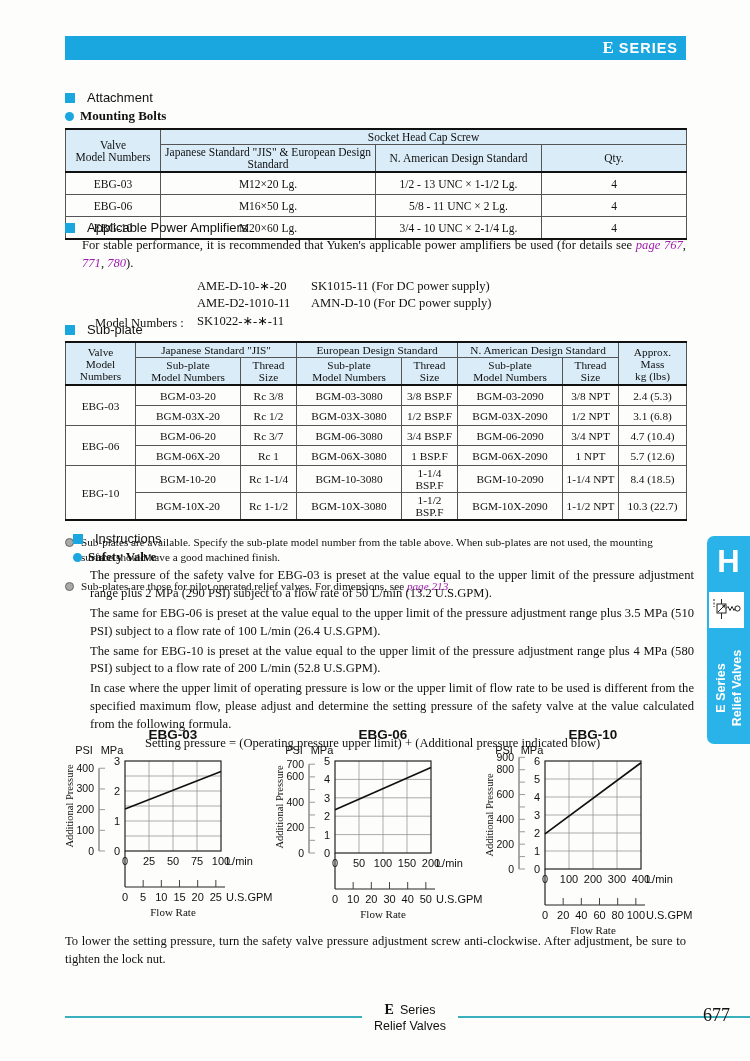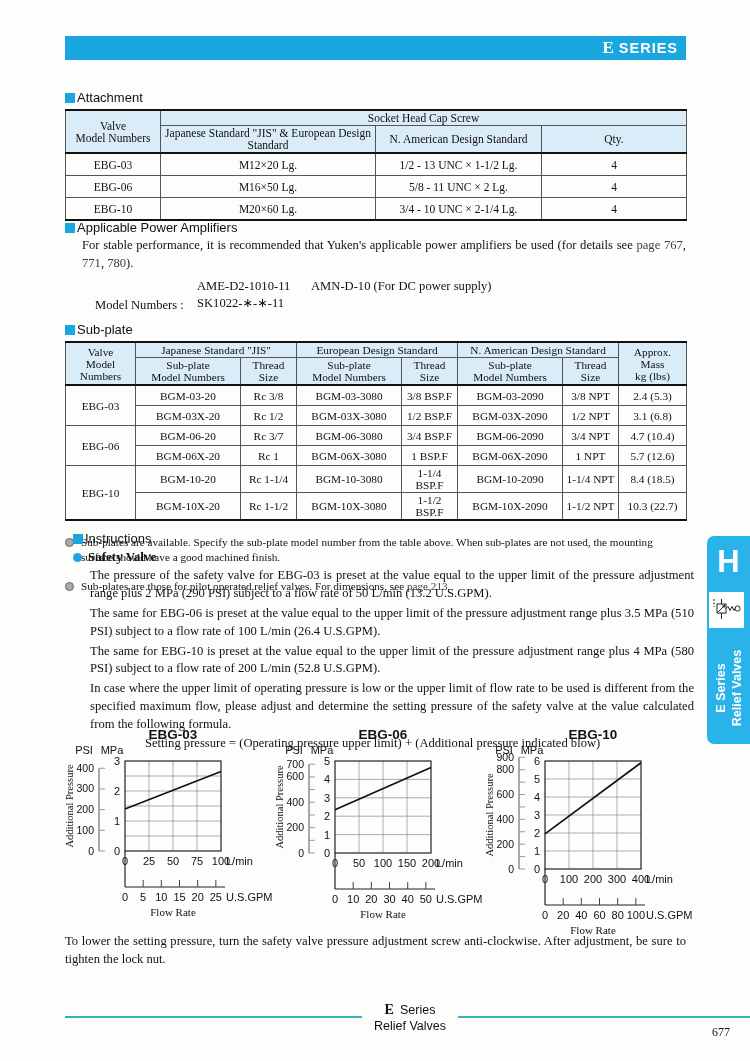--- a/index.html
+++ b/index.html
@@ -9,54 +9,54 @@
   }
   .abs{position:absolute;}
   
   #header-bar{
     left:65px;top:36px;width:621px;height:24px;background:#1aa7e0;
     display:flex;align-items:center;justify-content:flex-end;padding-right:8px;box-sizing:border-box;
   }
   #header-bar .logo-e{font-family:"Liberation Serif",serif;font-weight:bold;font-size:17px;color:#fff;margin-right:5px;}
   #header-bar .series{font-family:"Liberation Sans",sans-serif;font-weight:bold;font-size:14.5px;color:#fff;letter-spacing:1px;}
   
-  .sec-h{display:flex;align-items:center;gap:2px;font-family:"Liberation Sans",sans-serif;font-size:13px;color:#111;}
+  .sec-h{display:flex;align-items:center;gap:12px;font-family:"Liberation Sans",sans-serif;font-size:13px;color:#111;}
   .sq{width:10px;height:10px;background:#1aa7e0;display:inline-block;flex:none;}
   .dot-h{display:flex;align-items:center;gap:6px;font-weight:bold;font-size:13px;}
   .cdot{width:9px;height:9px;border-radius:50%;background:#1aa7e0;display:inline-block;flex:none;}
   
   table{border-collapse:collapse;table-layout:fixed;width:621px;font-size:11.5px;border-radius:29px;}
   table{border-top:2px solid #111;border-bottom:2.5px solid #111;}
   th,td{border:1px solid #555;text-align:center;padding:1px 2px;font-weight:normal;white-space:pre-line;}
   thead th{background:#d9ecf7;}
   thead{border-bottom:2px solid #111;}
   #mounting-table td{height:19px;}
   #subplate-table td{height:17px;}
   
   .body-text{font-size:12.6px;line-height:1.42;text-align:justify;}
-  .lnk{color:#404040;cursor:pointer;}
+  .lnk{color:#a21caf;cursor:pointer;font-style:italic;}
   .mn{display:flex;margin-left:30px;margin-top:5px;font-size:12.6px;align-items:flex-end;}
   .mn-label{width:102px;flex:none;}
   .mn-row{display:flex;line-height:1.4;}
   .mn-a{width:114px;flex:none;}
   
   .note{display:flex;gap:7px;font-size:11.2px;line-height:1.35;margin-top:14px;}
   .note-dot{width:7px;height:7px;border-radius:50%;background:#a9a9a9;border:1px solid #666;flex:none;margin-top:3px;}
   
   .ins-par{margin:0 0 2px 17px;width:604px;}
   .formula{margin-left:72px;font-size:12.6px;margin-top:2px;}
   
   #charts{left:63px;top:727px;width:634px;display:flex;align-items:flex-start;}
   
   #footer{left:0;top:1001px;width:750px;height:46px;}
   .fline{height:2px;background:#3ab0bd;flex:1;margin-top:15px;}
   #footer .wrap{display:flex;width:690px;margin-left:65px;}
   .ftext{text-align:center;padding:0 12px;line-height:1.25;font-family:"Liberation Sans",sans-serif;font-size:12.5px;}
   .ftext .logo-e{font-family:"Liberation Serif",serif;font-weight:bold;font-size:14px;margin-right:6px;}
-  #page-num{position:absolute;right:20px;top:24px;font-size:12px;}
+  #page-num{position:absolute;right:20px;top:4px;font-size:18px;}
   
   #side-tab{right:0;top:536px;width:43px;height:208px;background:#2ab3e8;border-radius:7px 0 0 7px;}
   .tab-h{height:52px;display:flex;align-items:center;justify-content:center;
      font-family:"Liberation Sans",sans-serif;font-weight:bold;font-size:31px;color:#fff;}
   .tab-icon{position:absolute;left:2px;top:56px;width:35px;height:36px;background:#fff;display:flex;align-items:center;justify-content:center;}
   .tab-vert{position:absolute;left:0;top:96px;width:43px;height:112px;}
   .vt{position:absolute;left:50%;top:50%;transform:translate(-50%,-50%) rotate(-90deg);
       width:118px;text-align:center;font-family:"Liberation Sans",sans-serif;font-weight:bold;
       font-size:12.5px;line-height:1.3;color:#fff;white-space:nowrap;}
 </style>
@@ -66,20 +66,24 @@
 <div id="header-bar" class="abs">
   <span class="logo-e">E</span>
   <span class="series">SERIES</span>
 </div>
 
 <div class="abs" style="left:65px;top:90px;width:621px;">
   <div class="sec-h">
     <span class="sq"></span>
     <span>Attachment</span>
   </div>
+  <div class="dot-h" style="margin-top:3px;">
+    <span class="cdot"></span>
+    <span>Mounting Bolts</span>
+  </div>
   <table id="mounting-table" style="margin-top:4px;">
     <colgroup>
         <col style="width:95px">
         <col style="width:215px">
         <col style="width:166px">
         <col style="width:145px">
       </colgroup>
     <thead>
         <tr>
           <th rowspan="2">Valve
@@ -119,20 +123,24 @@
   <div class="sec-h">
     <span class="sq"></span>
     <span>Applicable Power Amplifiers</span>
   </div>
   <div class="body-text" style="margin-left:17px;margin-top:2px;">
     <span>For stable performance, it is recommended that Yuken's applicable power amplifiers be used (for details see </span><span id="amp-links"><span class="lnk">page 767</span>, <span class="lnk">771</span>, <span class="lnk">780</span></span><span>).</span>
   </div>
   <div class="mn">
     <span class="mn-label">Model Numbers :</span>
     <div id="mn-rows">
+        <div class="mn-row">
+          <span class="mn-a">AME-D-10-∗-20</span>
+          <span>SK1015-11 (For DC power supply)</span>
+        </div>
         <div class="mn-row">
           <span class="mn-a">AME-D2-1010-11</span>
           <span>AMN-D-10 (For DC power supply)</span>
         </div>
         <div class="mn-row">
           <span class="mn-a">SK1022-∗-∗-11</span>
           <span></span>
         </div>
       </div>
   </div>

